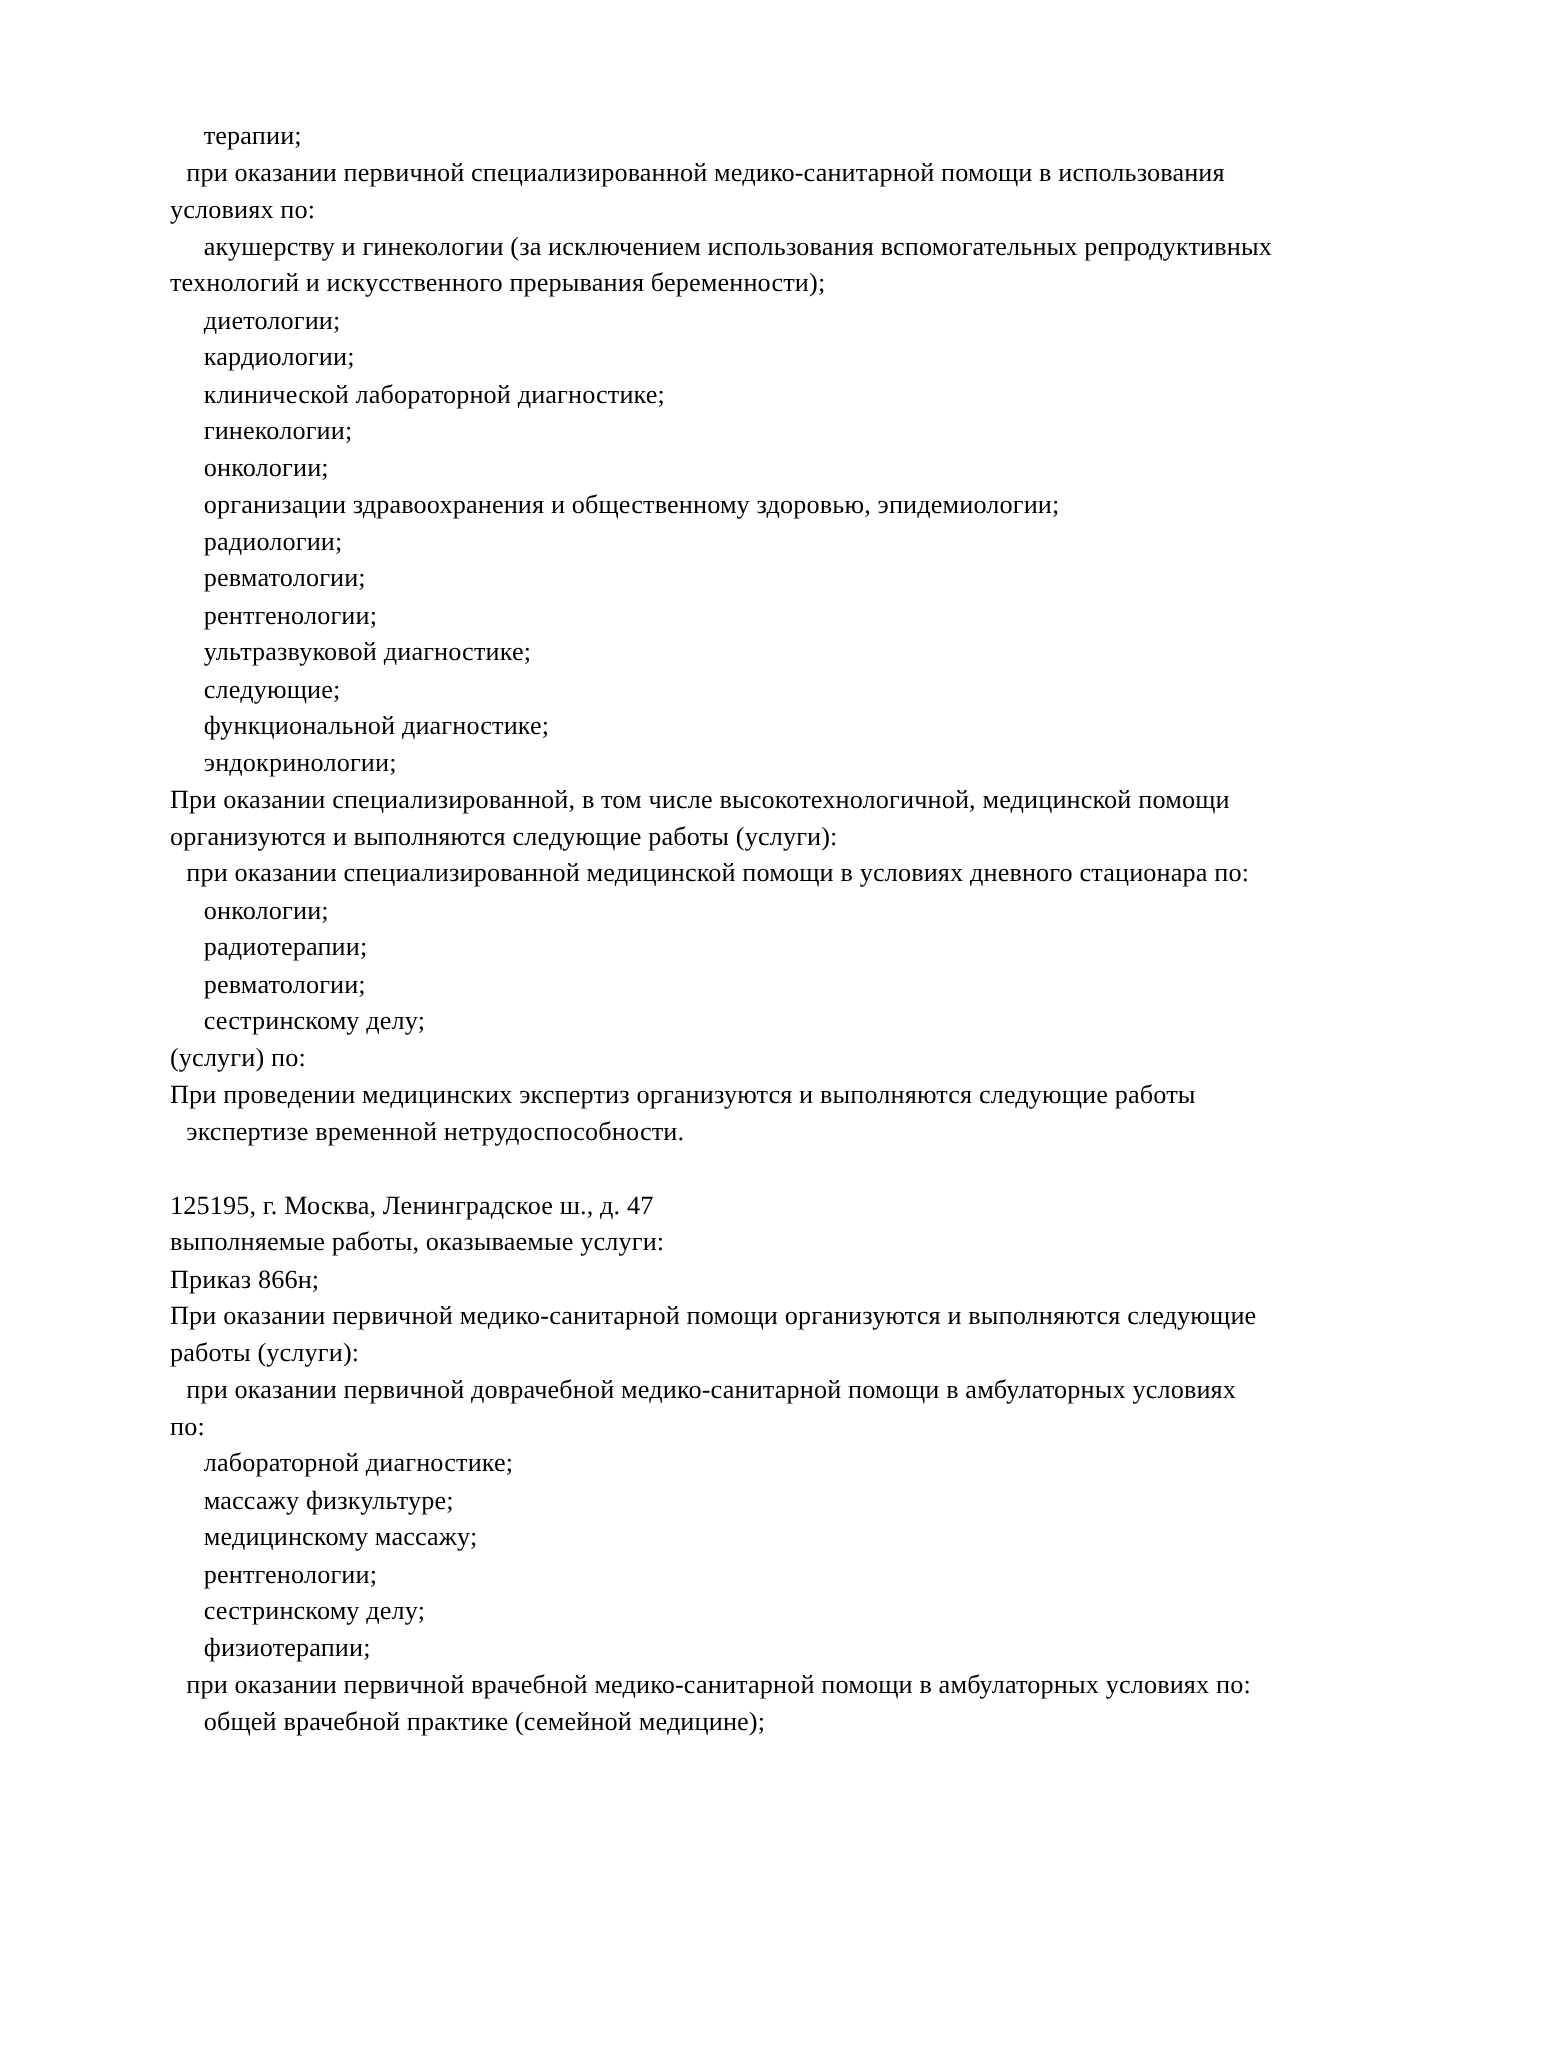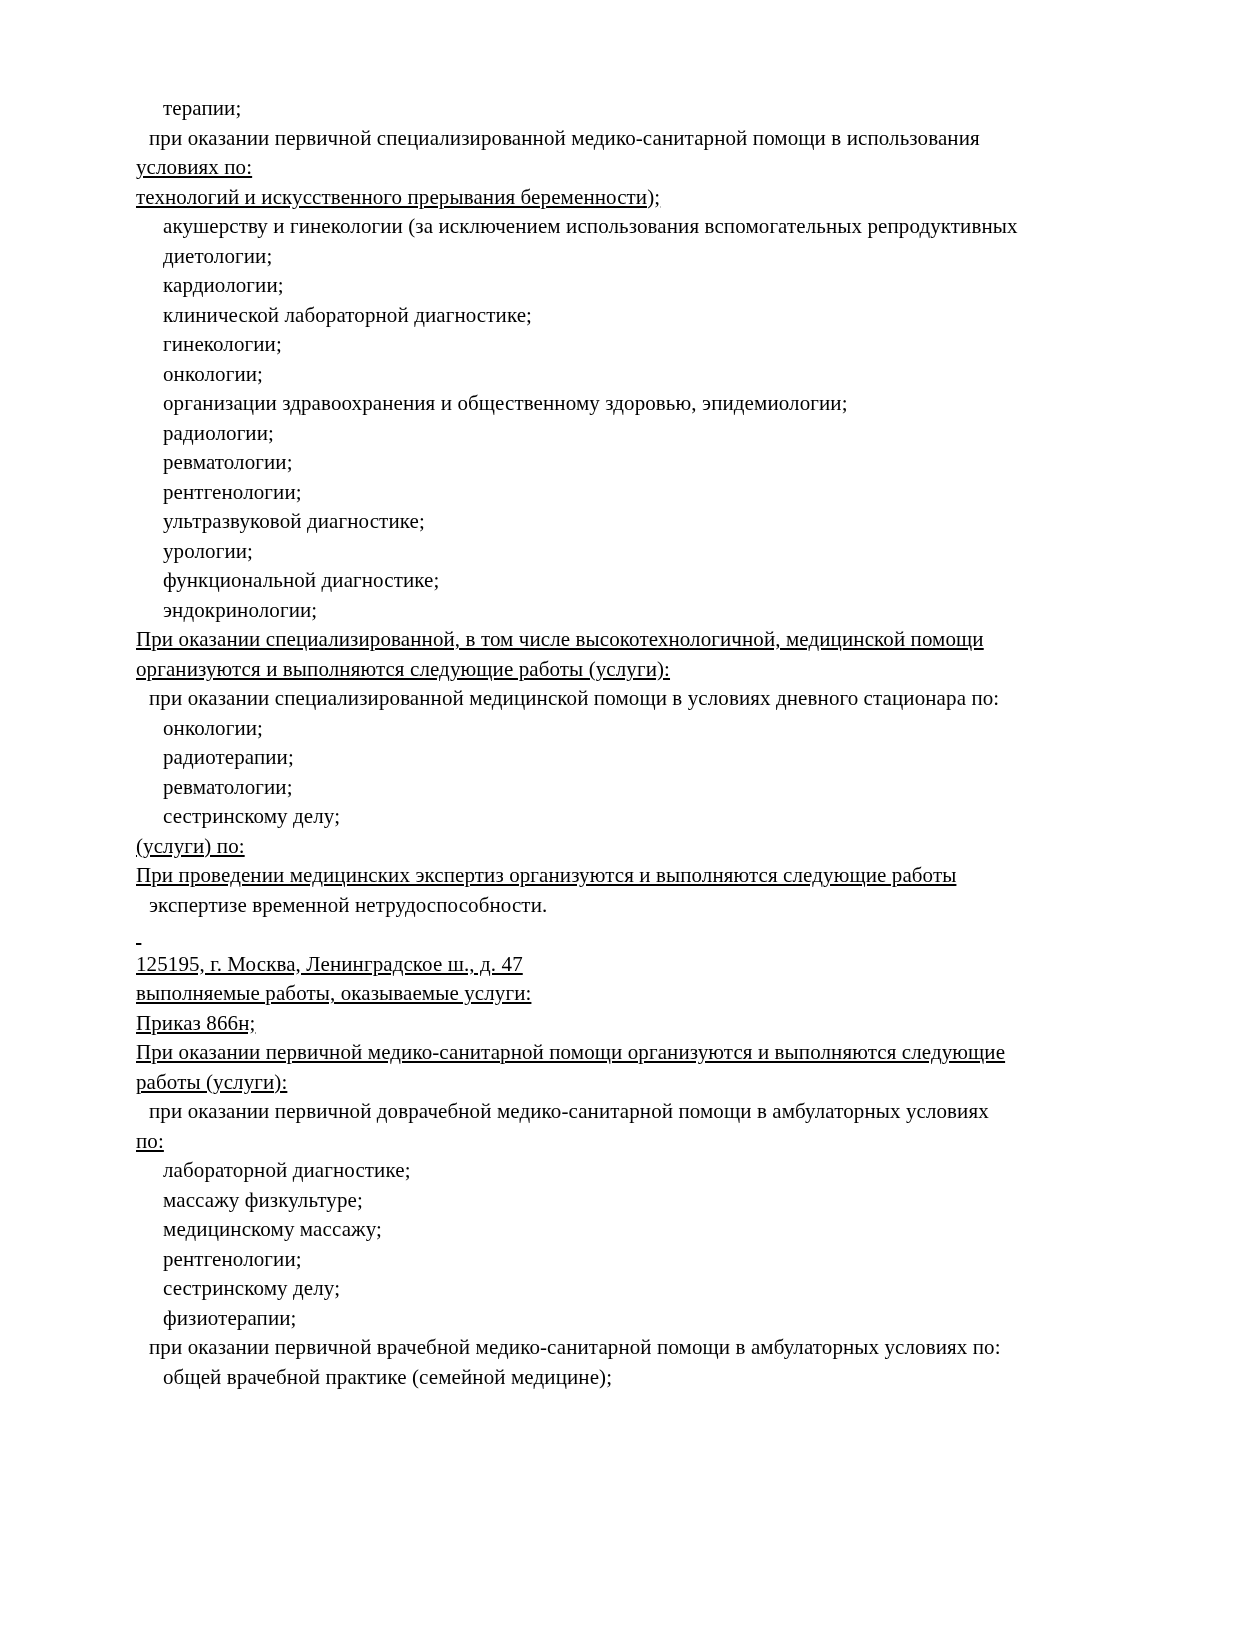--- a/index.html
+++ b/index.html
@@ -21,45 +21,45 @@
     position: absolute;
     top: 94px;
     left: 136px;
     right: 60px;
   }
   .line {
     line-height: 29.5px;
     white-space: nowrap;
     letter-spacing: 0.1px;
   }
-  .indent-0 { padding-left: 0; text-decoration: underline; }
+  .indent-0 { padding-left: 0; }
   .indent-1 { padding-left: 13px; }
   .indent-2 { padding-left: 27px; }
 </style>
 </head>
 <body>
 
 <div class="page">
   <div class="doc-body">
       <div class="line indent-2">терапии;</div>
       <div class="line indent-1">при оказании первичной специализированной медико-санитарной помощи в использования</div>
       <div class="line indent-0">условиях по:</div>
+      <div class="line indent-2">акушерству и гинекологии (за исключением использования вспомогательных репродуктивных</div>
       <div class="line indent-0">технологий и искусственного прерывания беременности);</div>
-      <div class="line indent-2">акушерству и гинекологии (за исключением использования вспомогательных репродуктивных</div>
       <div class="line indent-2">диетологии;</div>
       <div class="line indent-2">кардиологии;</div>
       <div class="line indent-2">клинической лабораторной диагностике;</div>
       <div class="line indent-2">гинекологии;</div>
       <div class="line indent-2">онкологии;</div>
       <div class="line indent-2">организации здравоохранения и общественному здоровью, эпидемиологии;</div>
       <div class="line indent-2">радиологии;</div>
       <div class="line indent-2">ревматологии;</div>
       <div class="line indent-2">рентгенологии;</div>
       <div class="line indent-2">ультразвуковой диагностике;</div>
-      <div class="line indent-2">урологии;</div>
+      <div class="line indent-2">следующие;</div>
       <div class="line indent-2">функциональной диагностике;</div>
       <div class="line indent-2">эндокринологии;</div>
       <div class="line indent-0">При оказании специализированной, в том числе высокотехнологичной, медицинской помощи</div>
       <div class="line indent-0">организуются и выполняются следующие работы (услуги):</div>
       <div class="line indent-1">при оказании специализированной медицинской помощи в условиях дневного стационара по:</div>
       <div class="line indent-2">онкологии;</div>
       <div class="line indent-2">радиотерапии;</div>
       <div class="line indent-2">ревматологии;</div>
       <div class="line indent-2">сестринскому делу;</div>
       <div class="line indent-0">(услуги) по:</div>

